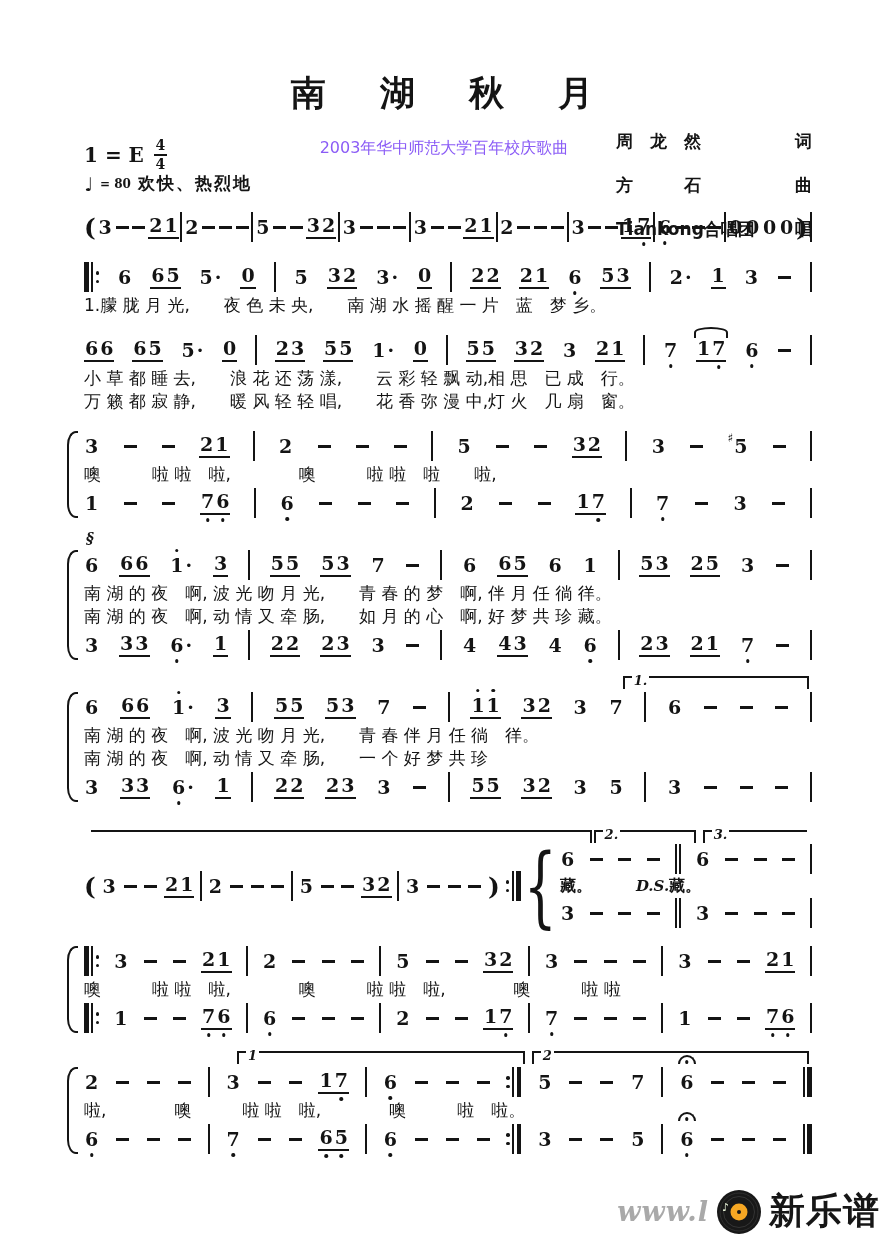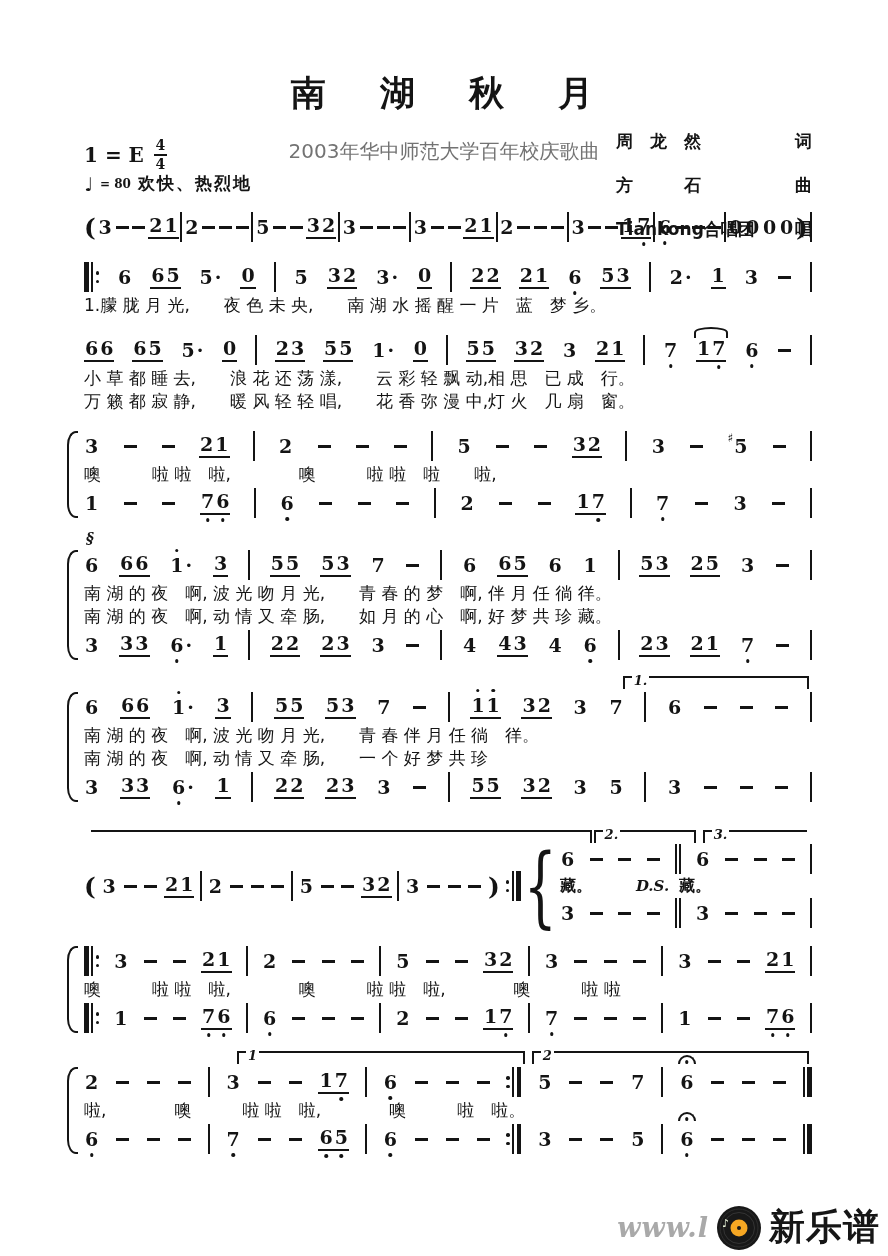--- a/index.html
+++ b/index.html
@@ -1,20 +1,20 @@
 <!DOCTYPE html>
 <html><head>
 <meta charset="utf-8">
 <style>
   html,body{margin:0;padding:0;}
   body{width:888px;height:1256px;background:#fff;position:relative;overflow:hidden;
        font-family:"DejaVu Sans",sans-serif;color:#141414;}
   .title{position:absolute;top:70px;left:0;right:0;text-align:center;
          font-size:35px;font-weight:bold;word-spacing:34px;letter-spacing:4px;}
-  .subtitle{position:absolute;top:138px;left:0;right:0;text-align:center;font-size:20px;color:#737373;}
+  .subtitle{position:absolute;top:138px;left:0;right:0;text-align:center;font-size:16px;color:#8b5cf6;}
   .keyblock{position:absolute;left:84px;top:138px;font-family:"DejaVu Serif",serif;font-weight:bold;font-size:20px;display:flex;align-items:center;gap:10px;}
   .frac{display:inline-flex;flex-direction:column;align-items:center;line-height:1;}
   .frac .num{font-size:14px;font-weight:bold;line-height:1;}
   .frac .fbar{width:13px;height:2px;background:#141414;margin:1.5px 0;}
   .tempoblock{position:absolute;left:84px;top:172px;font-size:17px;display:flex;align-items:center;gap:7px;}
   .tempoblock .tnote{font-size:19px;font-weight:bold;}
   .tempoblock .tval{font-family:"DejaVu Serif",serif;font-weight:bold;font-size:12px;}
   .tempoblock .texpr{font-weight:600;letter-spacing:2px;}
   .credits{position:absolute;right:76px;top:130px;width:196px;display:flex;flex-direction:column;gap:21px;}
   .credit-row{display:flex;justify-content:space-between;font-size:17px;font-weight:600;}
@@ -61,22 +61,22 @@
   .vlabel{position:absolute;left:7px;top:-4px;font:italic bold 13px "DejaVu Serif",serif;background:#fff;padding:0 2px;line-height:1;}
   .system.split{display:flex;align-items:stretch;padding-top:16px;}
   .system.split .volta{top:2px;}
   .g-left{width:60%;display:flex;align-items:center;}
   .g-left .mrow{width:100%;}
   .g-brace{font-family:"DejaVu Serif",serif;font-size:52px;line-height:1;transform:scaleY(1.7);
        align-self:center;margin:0 3px;font-weight:normal;}
   .g-right{flex:1;display:flex;flex-direction:column;justify-content:space-between;}
   .g-right .mrow{height:30px;}
   .g-mid{display:flex;align-items:center;height:24px;font-size:16px;font-weight:600;}
-  .g-mid .g-mid-item.ds{font:italic bold 15px "DejaVu Serif",serif;margin-left:44px;margin-right:10px;}
-  .watermark{position:absolute;right:8px;bottom:4px;display:flex;align-items:center;gap:7px;}
+  .g-mid .g-mid-item.ds{font:italic bold 15px "DejaVu Serif",serif;margin-left:44px;}
+  .watermark{position:absolute;right:8px;bottom:20px;display:flex;align-items:center;gap:7px;}
   .wm-url{font:italic bold 27px "DejaVu Serif",serif;color:#a9a9a9;letter-spacing:1px;}
   .wm-name{font-size:36px;font-weight:900;color:#161616;letter-spacing:1px;}
 </style>
 </head>
 <body>
 
 <div class="title">南 湖 秋 月</div>
 <div class="subtitle">2003年华中师范大学百年校庆歌曲</div>
 
 <div class="keyblock">

